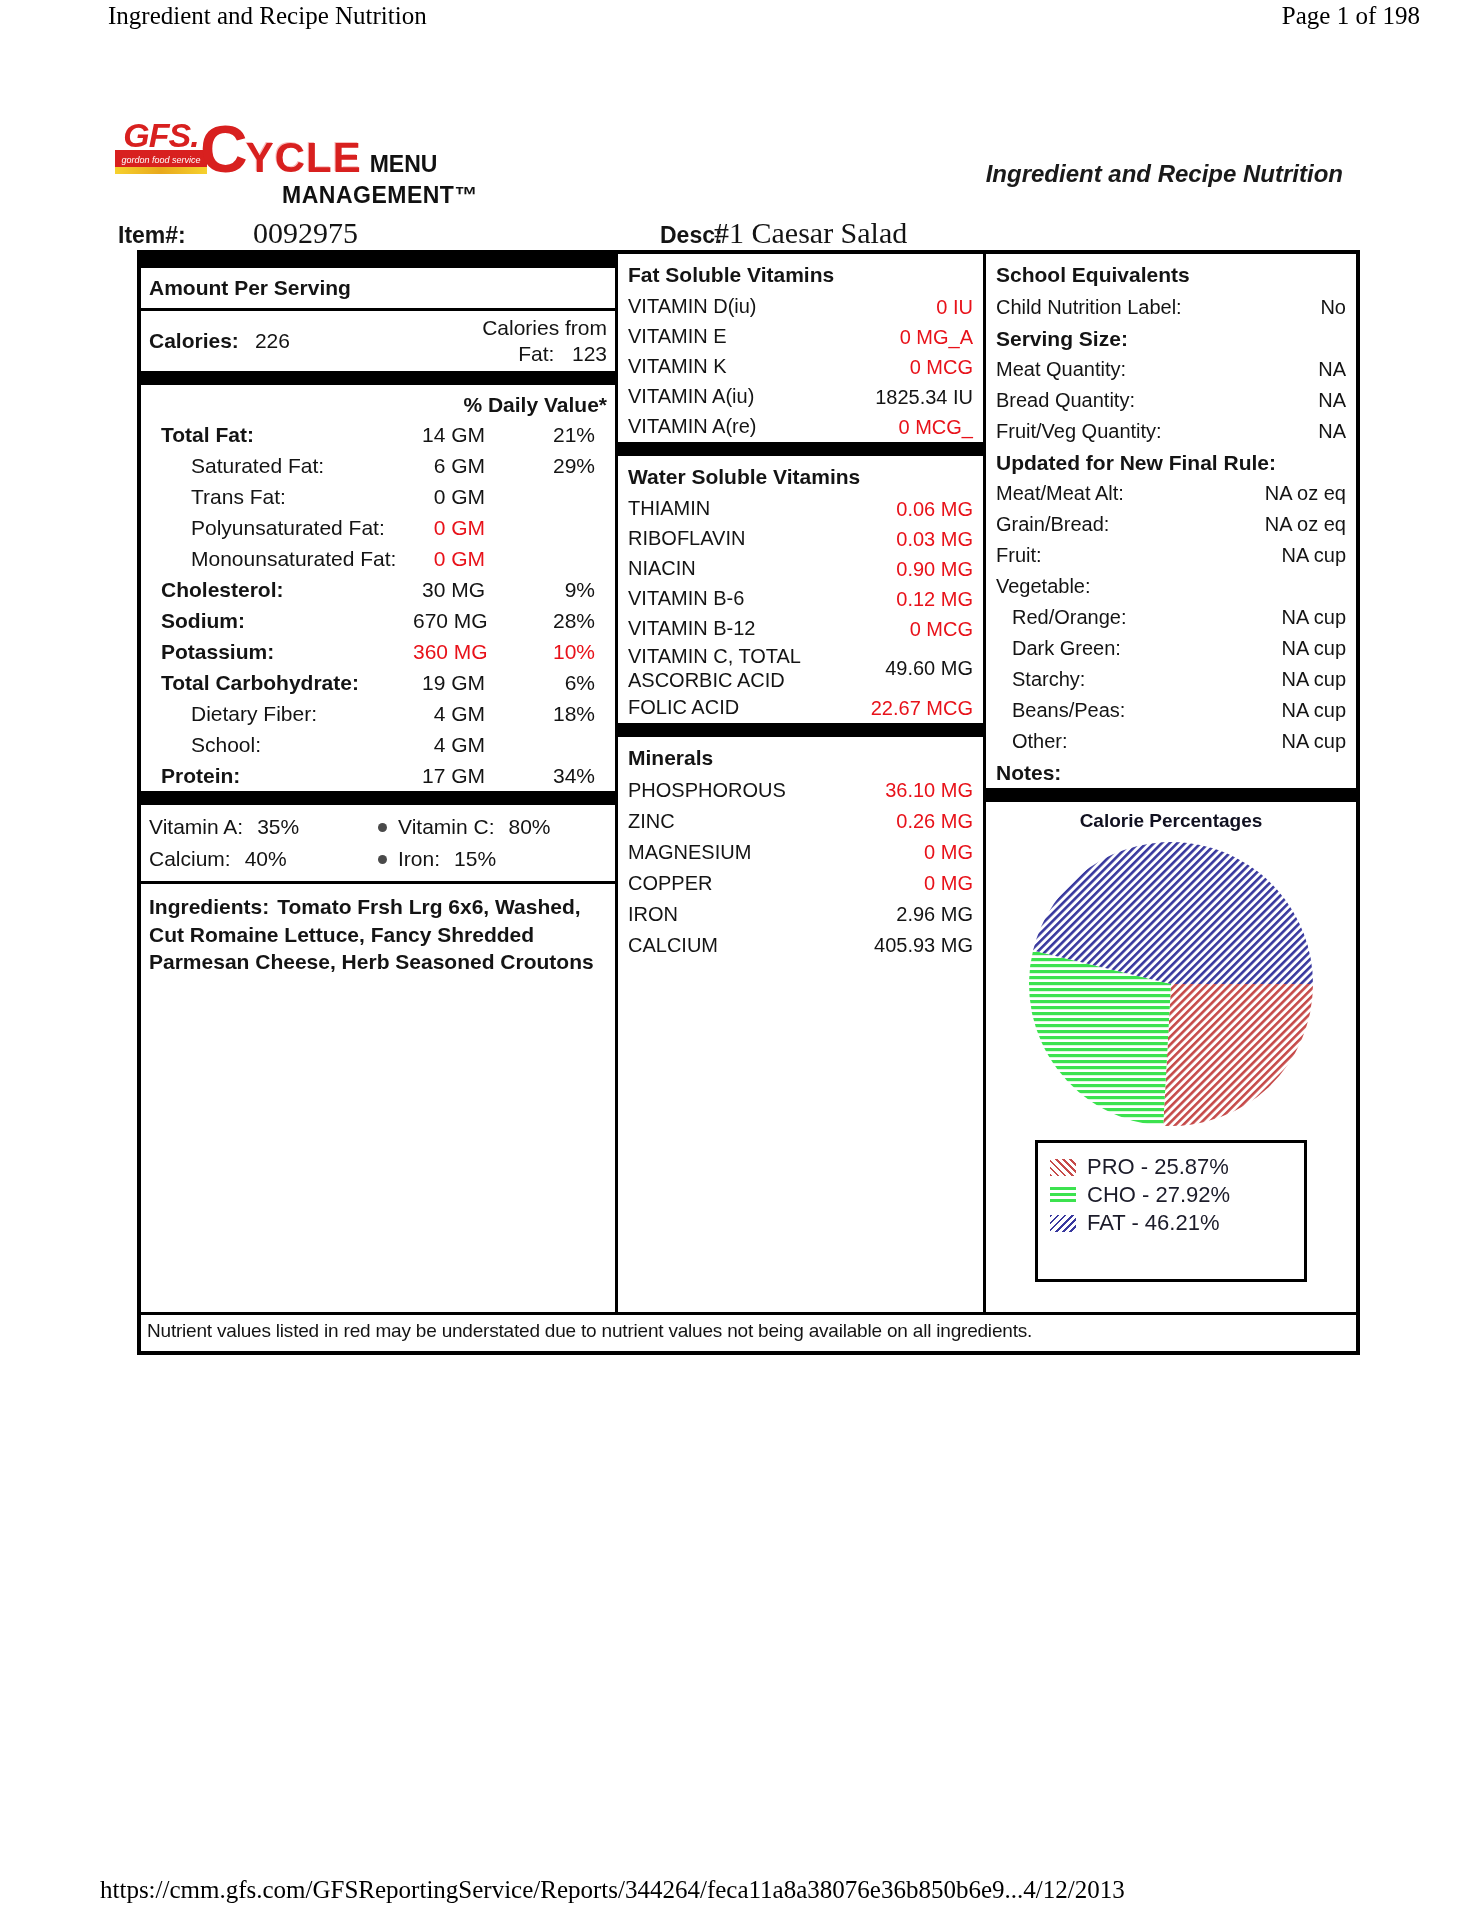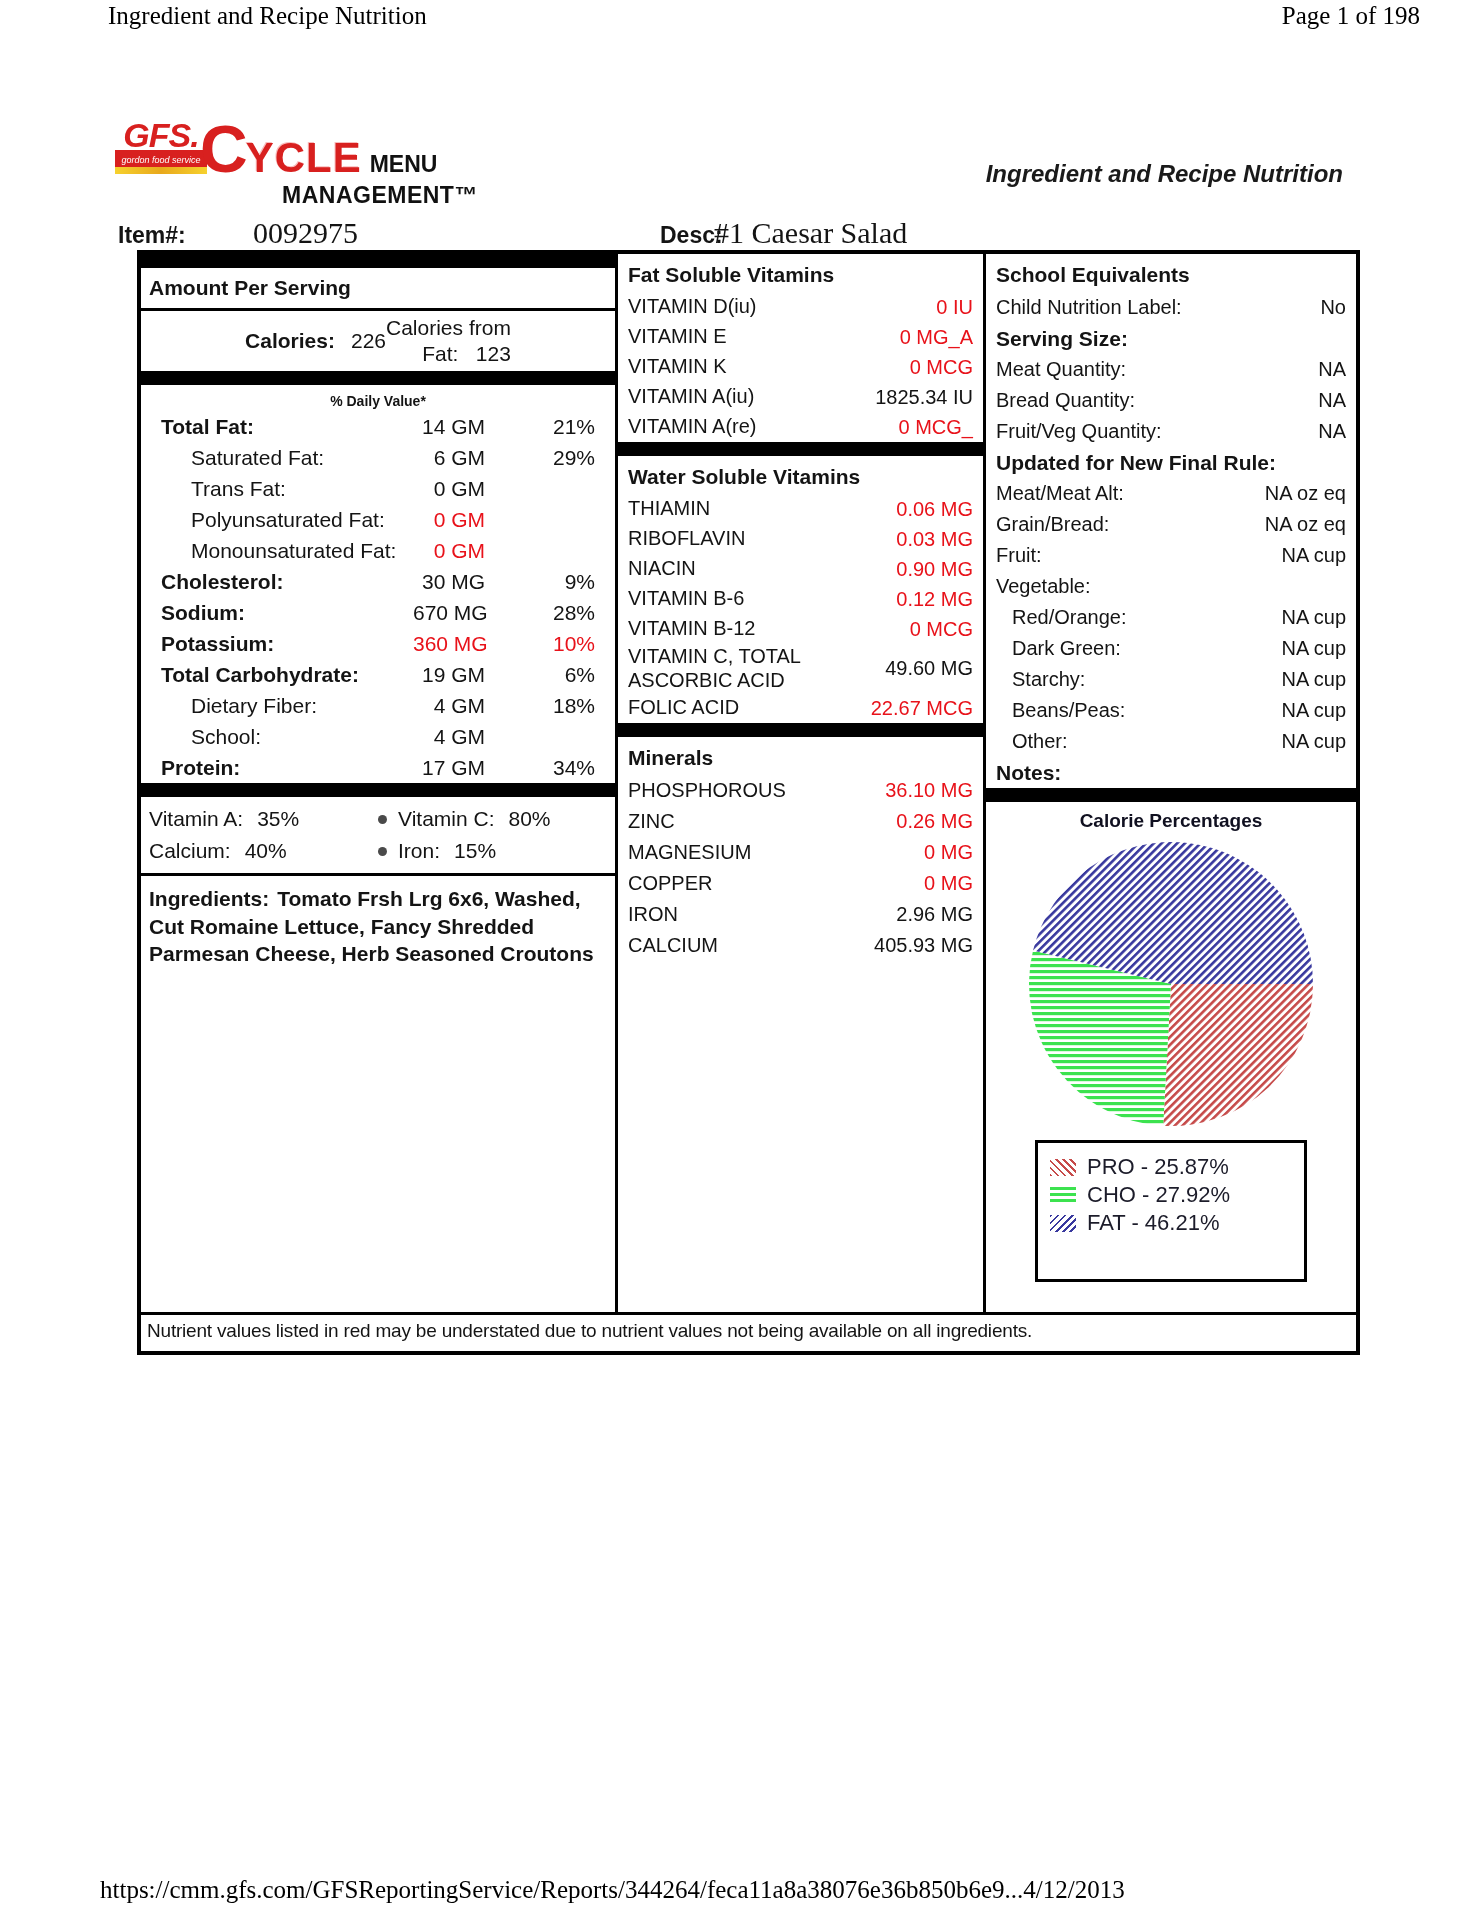--- a/index.html
+++ b/index.html
@@ -39,25 +39,25 @@
   .grid{display:grid;grid-template-columns:474px 368px 373px}
   .col{min-height:1058px}
   .col2,.col3{border-left:3px solid #000}
   .band{height:14px;background:#000}
 
   
   .nf-head{padding:8px 8px 4px}
   .nf-title{font-size:31px;font-weight:bold;letter-spacing:-.5px}
   .nf-serving{font-size:21px;font-weight:bold;margin-top:7px}
   .aps{font-size:21px;font-weight:bold;padding:8px;border-bottom:3px solid #000}
-  .cal-row{display:flex;justify-content:center;align-items:center;padding:4px 8px;height:60px}
+  .cal-row{display:flex;justify-content:space-between;align-items:center;padding:4px 8px;height:60px}
   .cal-left{font-size:21px}
   .cal-left b{margin-right:16px}
   .cal-right{font-size:21px;text-align:right;line-height:1.25;white-space:pre}
-  .dv-head{font-size:14px;font-weight:bold;text-align:center;padding:8px 8px 2px}
+  .dv-head{font-size:21px;font-weight:bold;text-align:right;padding:8px 8px 2px}
   .nrow{display:grid;grid-template-columns:252px 72px 1fr;padding:0 20px;height:31px;align-items:center;font-size:21px}
   .lab.b{font-weight:bold}
   .lab.ind{padding-left:30px}
   .amt{text-align:right;white-space:nowrap}
   .dv{text-align:right}
   .red{color:var(--red)}
   .pct-grid{display:grid;grid-template-columns:1fr 1fr;padding:6px 8px 2px}
   .pct-cell{display:flex;align-items:center;font-size:21px;height:32px}
   .bullet{display:none;width:9px;height:9px;border-radius:50%;background:#4a4a4a;margin-right:11px;flex:none}
   .bullet.show{display:inline-block}

